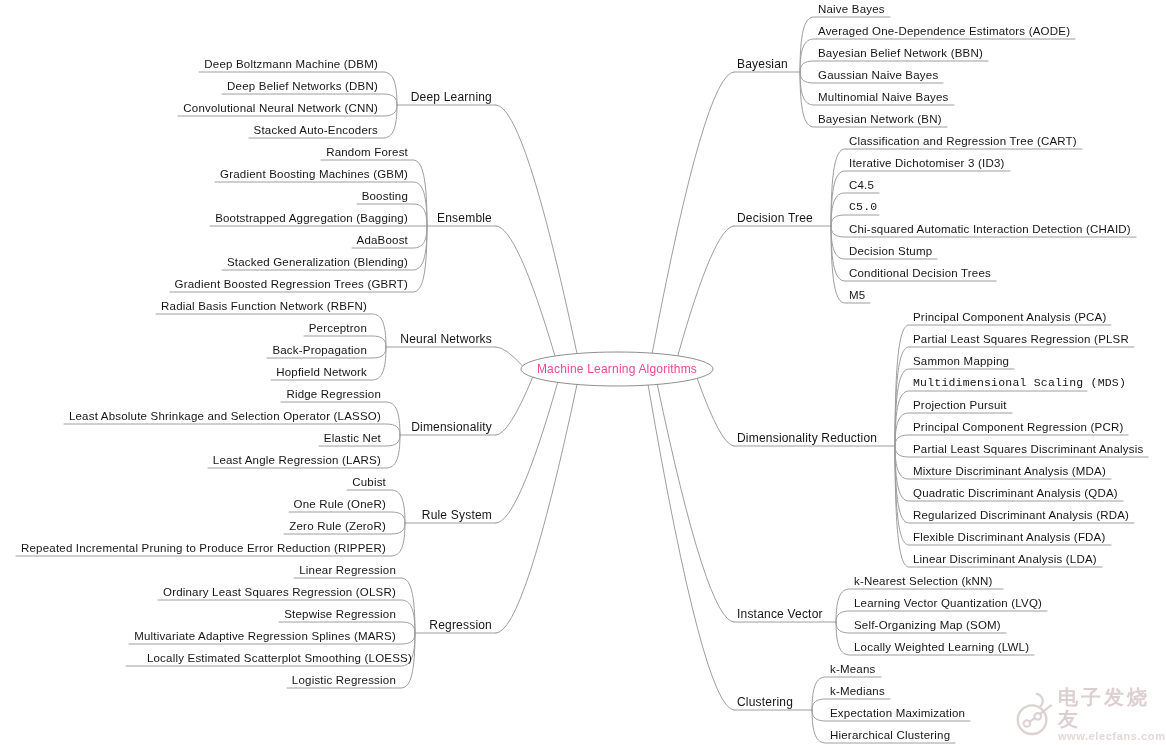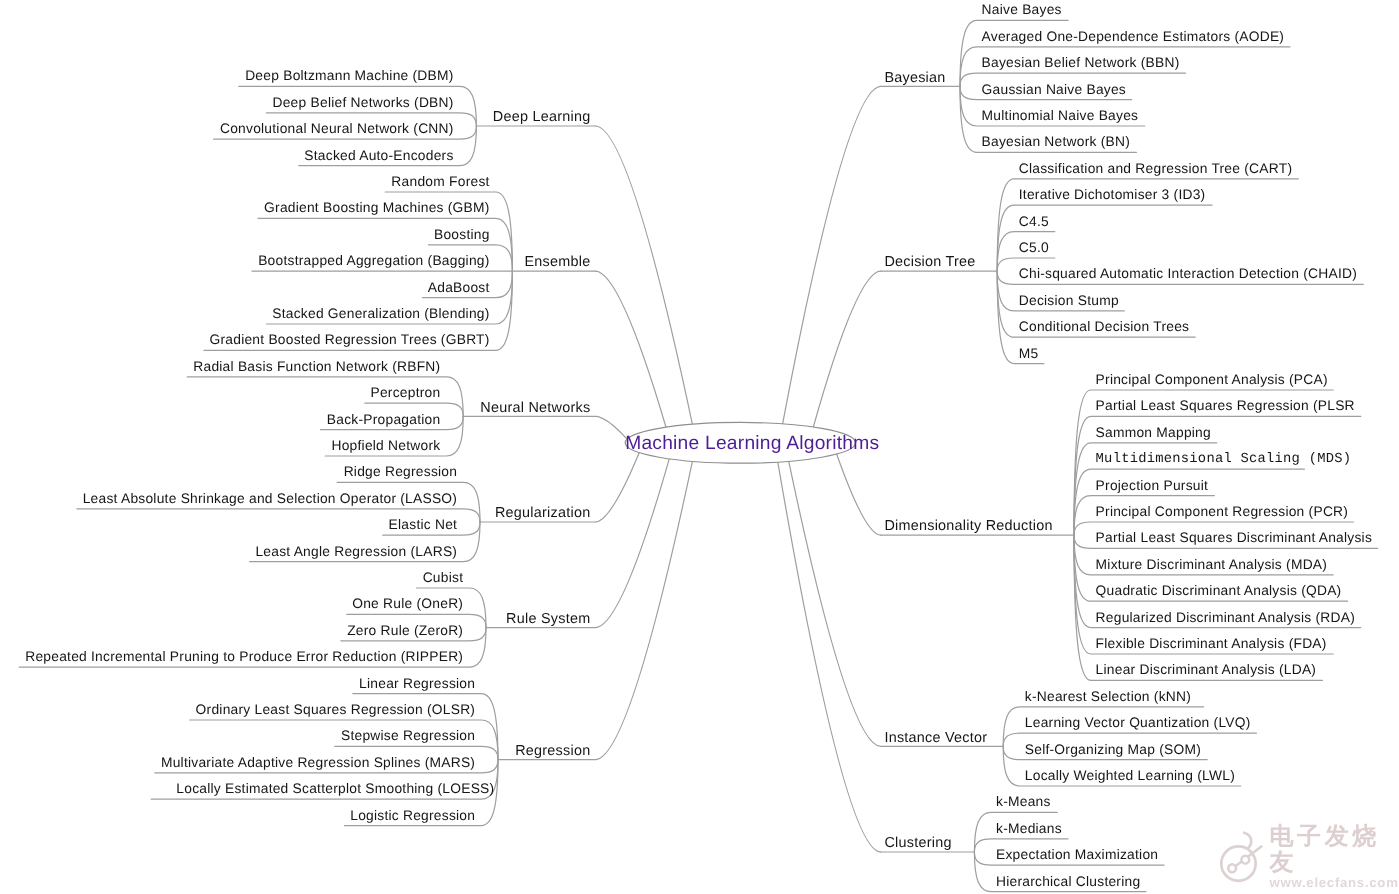--- a/index.html
+++ b/index.html
@@ -8,21 +8,21 @@
     overflow:hidden;font-family:"Liberation Sans",sans-serif;
   }
   #wires{position:absolute;left:0;top:0;}
   .label{
     position:absolute;height:16px;line-height:16px;
     font-size:11.5px;letter-spacing:0.2px;color:#161616;white-space:nowrap;
   }
   .cat{font-size:12px;}
   .center-node{
     position:absolute;left:521px;top:361px;width:192px;height:17px;line-height:17px;
-    text-align:center;font-size:16px;letter-spacing:0.2px;color:#4c1d95;white-space:nowrap;
+    text-align:center;font-size:12px;letter-spacing:0.2px;color:#ec4899;white-space:nowrap;
   }
   .watermark{
     position:absolute;left:1012px;top:686px;display:flex;align-items:center;
     user-select:none;
   }
   .wm-text{display:flex;flex-direction:column;margin-left:2px;}
   .wm-brand{font-size:20px;font-weight:bold;letter-spacing:3px;color:#ddcfcf;line-height:22px;}
   .wm-url{font-size:11px;font-weight:bold;letter-spacing:0.6px;color:#e2d8d8;line-height:12px;}
 </style>
 </head>
@@ -148,21 +148,21 @@
       <div class="label leaf" style="top: 188px; right: 758px;">Boosting</div>
       <div class="label leaf" style="top: 210px; right: 758px;">Bootstrapped Aggregation (Bagging)</div>
       <div class="label leaf" style="top: 232px; right: 758px;">AdaBoost</div>
       <div class="label leaf" style="top: 254px; right: 758px;">Stacked Generalization (Blending)</div>
       <div class="label leaf" style="top: 276px; right: 758px;">Gradient Boosted Regression Trees (GBRT)</div>
       <div class="label cat" style="top: 331px; right: 674px;">Neural Networks</div>
       <div class="label leaf" style="top: 298px; right: 799px;">Radial Basis Function Network (RBFN)</div>
       <div class="label leaf" style="top: 320px; right: 799px;">Perceptron</div>
       <div class="label leaf" style="top: 342px; right: 799px;">Back-Propagation</div>
       <div class="label leaf" style="top: 364px; right: 799px;">Hopfield Network</div>
-      <div class="label cat" style="top: 419px; right: 674px;">Regularization</div>
+      <div class="label cat" style="top: 419px; right: 674px;">Dimensionality</div>
       <div class="label leaf" style="top: 386px; right: 785px;">Ridge Regression</div>
       <div class="label leaf" style="top: 408px; right: 785px;">Least Absolute Shrinkage and Selection Operator (LASSO)</div>
       <div class="label leaf" style="top: 430px; right: 785px;">Elastic Net</div>
       <div class="label leaf" style="top: 452px; right: 785px;">Least Angle Regression (LARS)</div>
       <div class="label cat" style="top: 507px; right: 674px; text-align: center;">Rule System</div>
       <div class="label leaf" style="top: 474px; right: 780px;">Cubist</div>
       <div class="label leaf" style="top: 496px; right: 780px;">One Rule (OneR)</div>
       <div class="label leaf" style="top: 518px; right: 780px;">Zero Rule (ZeroR)</div>
       <div class="label leaf" style="top: 540px; right: 780px;">Repeated Incremental Pruning to Produce Error Reduction (RIPPER)</div>
       <div class="label cat" style="top: 617px; right: 674px; margin-left: 46px;">Regression</div>
@@ -176,21 +176,21 @@
       <div class="label leaf" style="top: 1px; left: 818px;">Naive Bayes</div>
       <div class="label leaf" style="top: 23px; left: 818px;">Averaged One-Dependence Estimators (AODE)</div>
       <div class="label leaf" style="top: 45px; left: 818px;">Bayesian Belief Network (BBN)</div>
       <div class="label leaf" style="top: 67px; left: 818px;">Gaussian Naive Bayes</div>
       <div class="label leaf" style="top: 89px; left: 818px;">Multinomial Naive Bayes</div>
       <div class="label leaf" style="top: 111px; left: 818px;">Bayesian Network (BN)</div>
       <div class="label cat" style="top: 210px; left: 737px;">Decision Tree</div>
       <div class="label leaf" style="top: 133px; left: 849px;">Classification and Regression Tree (CART)</div>
       <div class="label leaf" style="top: 155px; left: 849px;">Iterative Dichotomiser 3 (ID3)</div>
       <div class="label leaf" style="top: 177px; left: 849px;">C4.5</div>
-      <div class="label leaf" style="top: 199px; left: 849px;">C5.0</div>
+      <div class="label leaf" style="top: 199px; left: 849px; font-family: Liberation Mono, monospace;">C5.0</div>
       <div class="label leaf" style="top: 221px; left: 849px;">Chi-squared Automatic Interaction Detection (CHAID)</div>
       <div class="label leaf" style="top: 243px; left: 849px;">Decision Stump</div>
       <div class="label leaf" style="top: 265px; left: 849px;">Conditional Decision Trees</div>
       <div class="label leaf" style="top: 287px; left: 849px;">M5</div>
       <div class="label cat" style="top: 430px; left: 737px;">Dimensionality Reduction</div>
       <div class="label leaf" style="top: 309px; left: 913px;">Principal Component Analysis (PCA)</div>
       <div class="label leaf" style="top: 331px; left: 913px;">Partial Least Squares Regression (PLSR</div>
       <div class="label leaf" style="top: 353px; left: 913px;">Sammon Mapping</div>
       <div class="label leaf" style="top: 375px; left: 913px; font-family: Liberation Mono, monospace;">Multidimensional Scaling (MDS)</div>
       <div class="label leaf" style="top: 397px; left: 913px;">Projection Pursuit</div>

